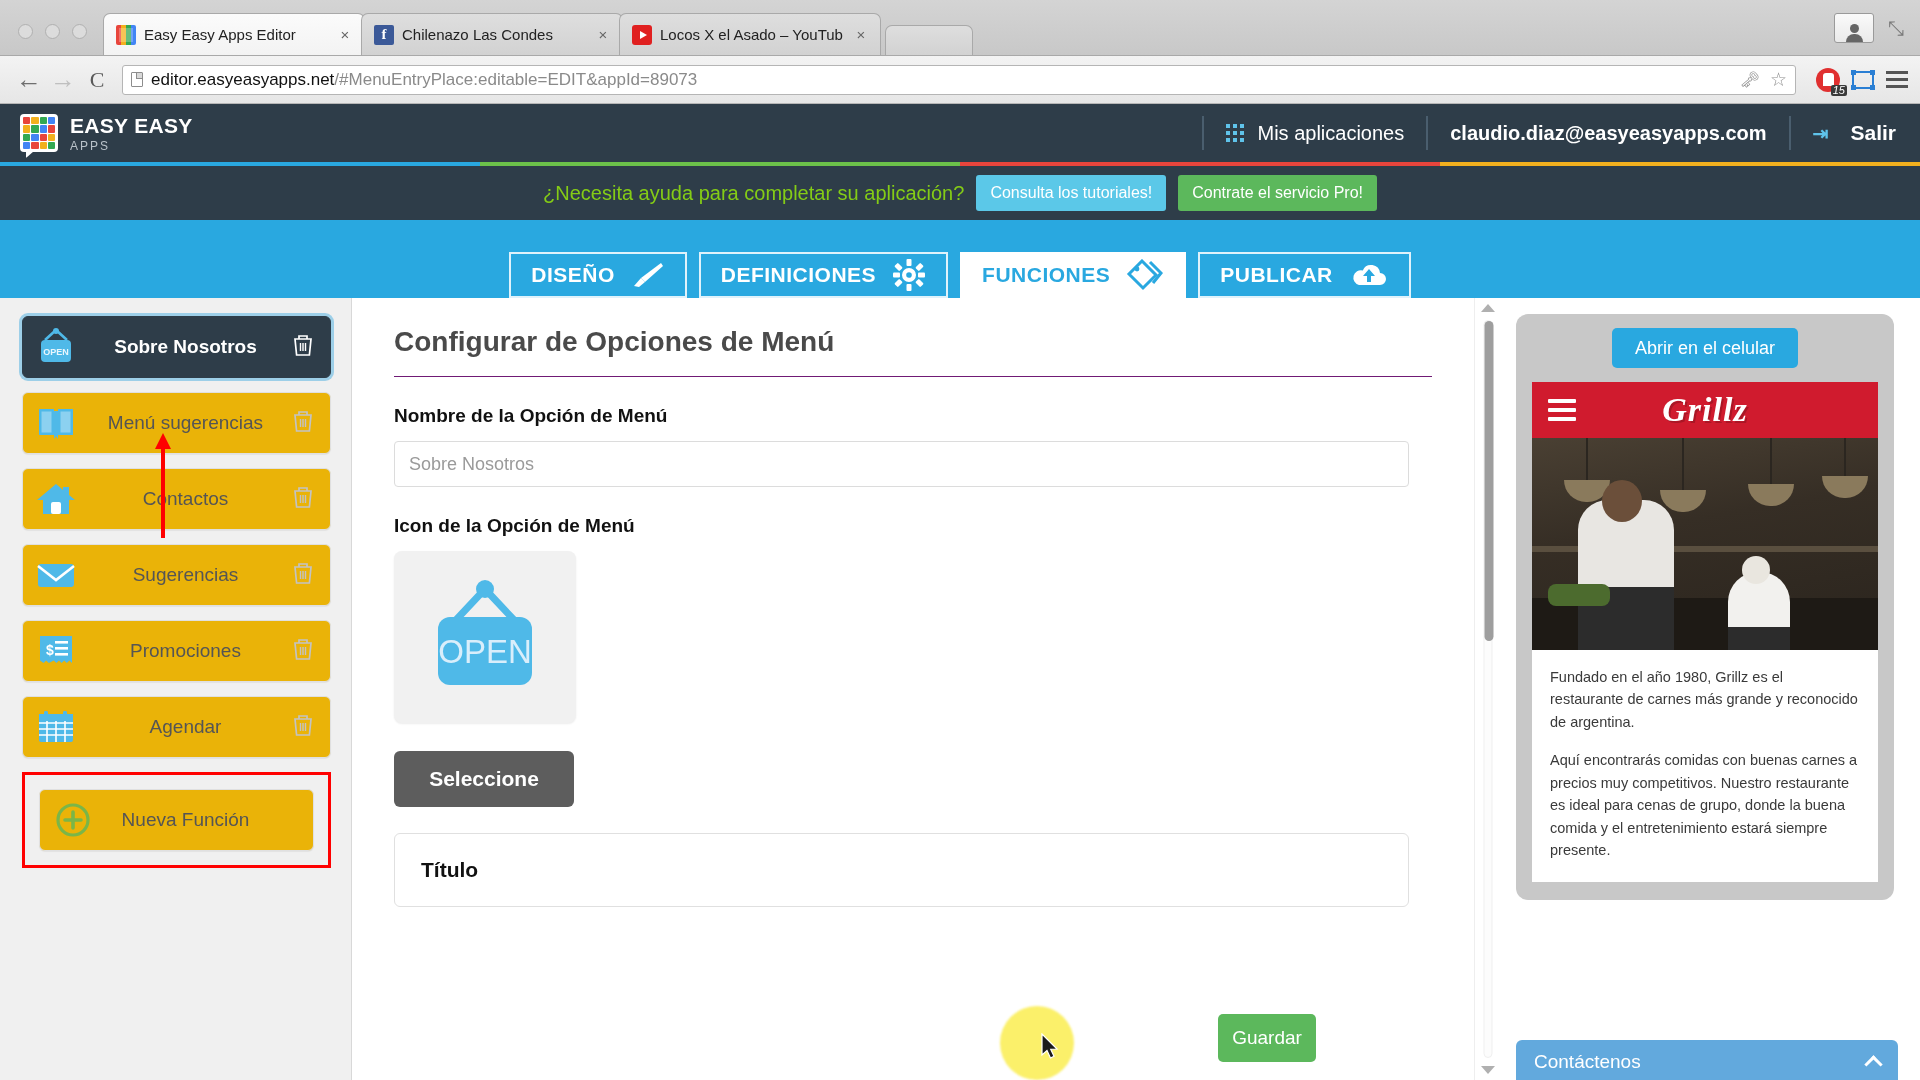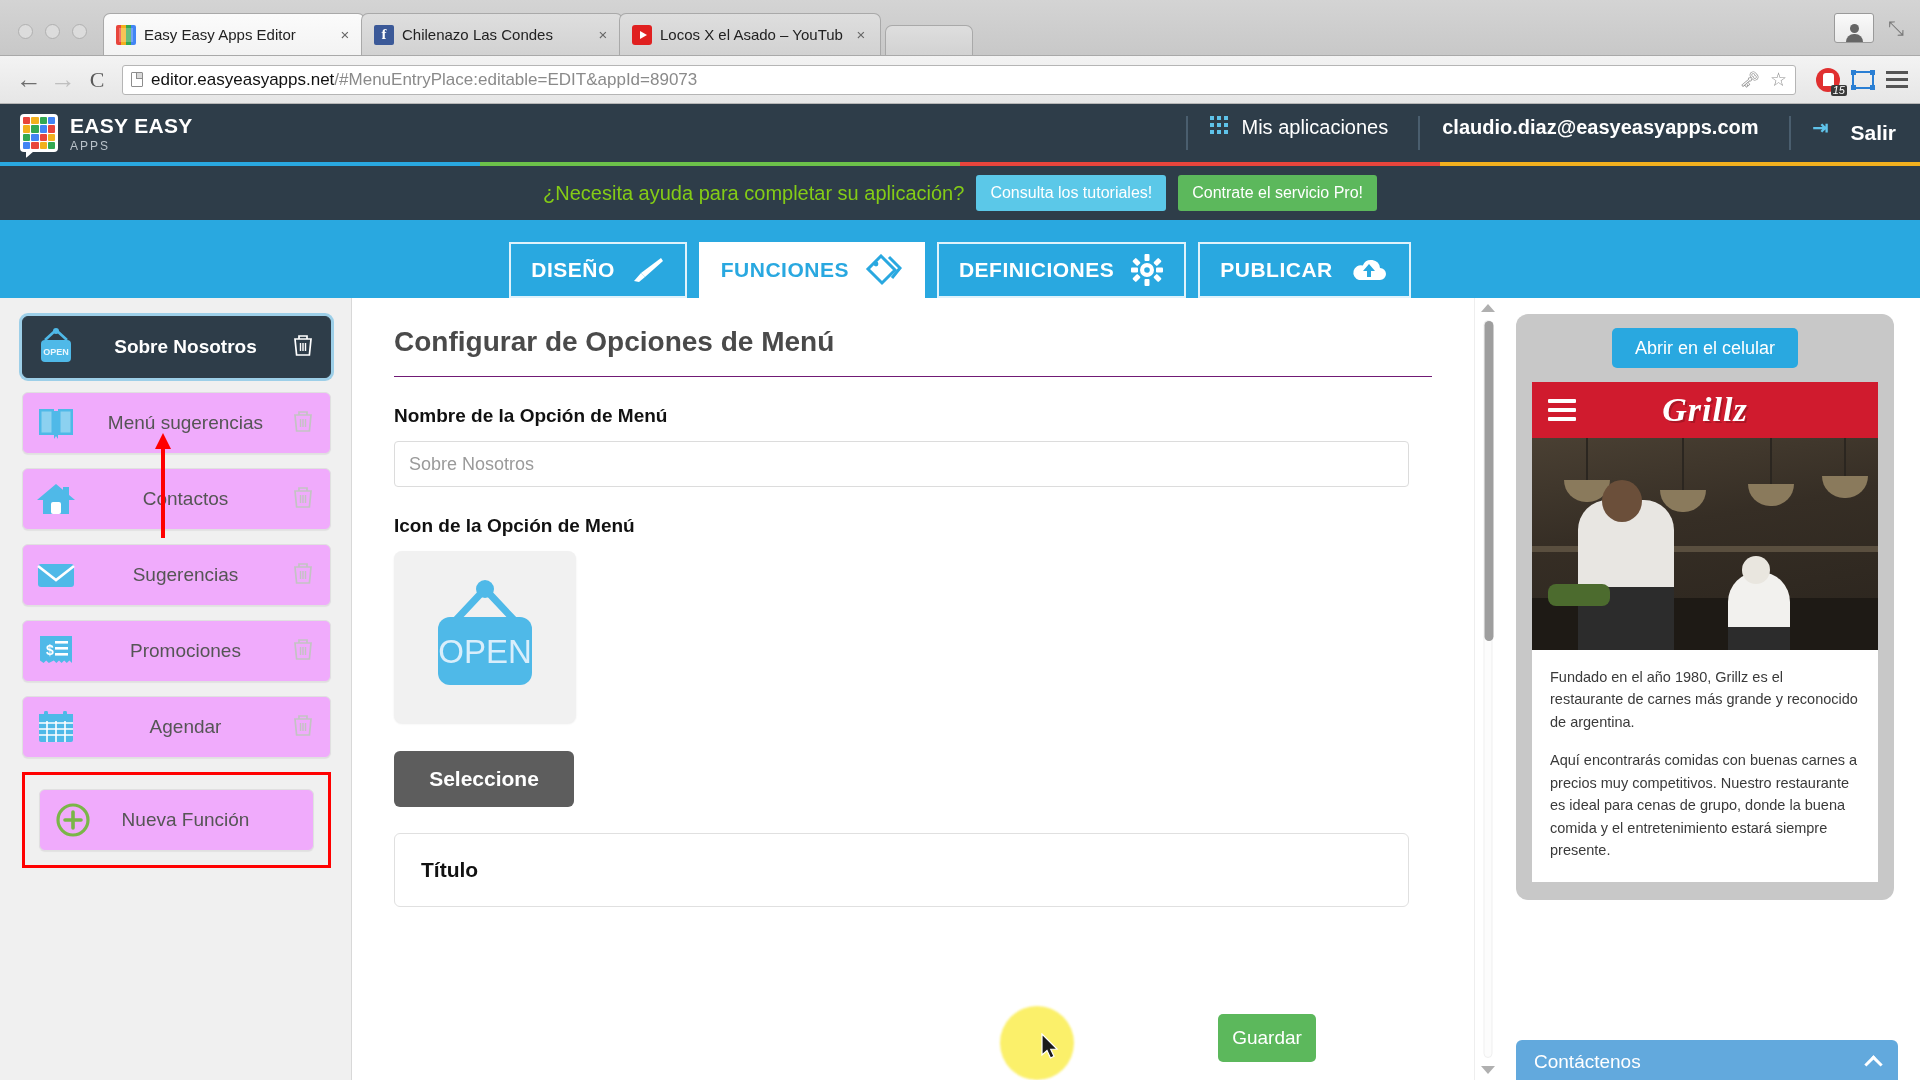--- a/index.html
+++ b/index.html
@@ -111,22 +111,22 @@
     display:grid; grid-template-columns:repeat(4,1fr); grid-template-rows:repeat(4,1fr);
     gap:1px; padding:3px;
   }
   .brand-mark i { display:block; border-radius:1px; }
   .brand-tail{position:absolute;bottom:-6px;left:6px;width:0;height:0;
      border-left:8px solid #fff;border-bottom:7px solid transparent;}
   .brand-text { line-height:1; }
   .brand-text .l1{ font-size:21px; font-weight:bold; letter-spacing:.3px; }
   .brand-text .l2{ font-size:12px; color:#b9c2c9; letter-spacing:2px; margin-top:4px; }
   .hdr-right { margin-left:auto; display:flex; align-items:center; height:100%; }
-  .hdr-cell { display:flex; align-items:flex-start; gap:14px; padding: 0 22px; height:34px;
-              border-left: 2px solid #4a5e6e; font-size:20px;margin-left:8px; }
+  .hdr-cell { display:flex; align-items:center; gap:14px; padding: 0 22px; height:34px;
+              border-left: 2px solid #4a5e6e; font-size:20px; }
   .hdr-cell.first { border-left: 2px solid #4a5e6e; }
   .grid-icon { display:grid; grid-template-columns:repeat(3,4px); gap:3px; }
   .grid-icon i{display:block;width:4px;height:4px;background:#5fc3ea;}
   .hdr-email { font-weight:bold; font-size:20px; }
   .logout-icon { color:#5fc3ea; font-size:19px; font-weight:bold; }
   .hdr-salir { font-weight:bold; font-size:21px; padding-right:24px; }
 
   .rainbow { height:4px; display:flex; }
   .rainbow i { flex:1; display:block; }
 
@@ -140,21 +140,21 @@
   .help-btn.blue { background:#5bc8e8; }
   .help-btn.green { background:#5cb85c; }
 
   
   .maintabs {
     background:#29a8e0; height: 78px;
     display:flex; align-items:flex-end; justify-content:center; gap:12px;
     position:relative;
   }
   .mtab {
-    height: 56px; border:2px solid rgba(255,255,255,.85);
+    height: 46px; border:2px solid rgba(255,255,255,.85);
     display:flex; align-items:center; gap:16px;
     padding: 0 20px; color:#fff; font-weight:bold; font-size:21px;
     letter-spacing:.5px;
   }
   .mtab.active { background:#fff; color:#29a8e0; border-color:#fff; position:relative; }
   .mtab.active::after{
     content:""; position:absolute; left:50%; bottom:-12px; transform:translateX(-50%);
     width:0;height:0;border-left:13px solid transparent;border-right:13px solid transparent;
     border-top:13px solid #fff;
   }
@@ -162,21 +162,21 @@
 
   
   .workspace { display:flex; height: calc(1080px - 56px - 48px - 58px - 4px - 54px - 78px); }
 
   
   .sidebar {
     width: 352px; background:#f0f0f0; border-right:1px solid #d8d8d8;
     padding: 18px 20px 0 22px; position:relative;
   }
   .fn-item {
-    height: 62px; background:#f0abfc; border:1px solid #e0e0e0; border-radius:6px;
+    height: 62px; background:#eab308; border:1px solid #e0e0e0; border-radius:6px;
     display:flex; align-items:center; margin-bottom: 14px;
     box-shadow: 0 1px 1px rgba(0,0,0,.06);
     padding: 0 14px 0 10px;
   }
   .fn-item.selected {
     background:#2e3d49; border-color:#2e3d49;
     box-shadow: 0 0 0 3px rgba(90,180,225,.55);
   }
   .fn-icon { width: 46px; height: 42px; flex:0 0 46px; display:flex; align-items:center; justify-content:center; }
   .fn-label { flex:1; text-align:center; font-size:19px; color:#555; }
@@ -415,50 +415,50 @@
   <div class="mtab">
     <span>DISEÑO</span>
     <span>
       <svg width="34" height="30" viewBox="0 0 34 30">
           <path d="M30 3 L32 6 L14 22 L10 18 Z" fill="#fff"></path>
           <path d="M10 18 L14 22 L8 27 L3 26 Z" fill="#fff"></path>
         </svg>
     </span>
   </div>
 
-  <div class="mtab active">
-    <span>FUNCIONES</span>
-    <span>
-      <svg width="38" height="32" viewBox="0 0 38 32">
-          <path d="M16 2 L30 16 L17 29 L3 15 Z" fill="none" stroke="#29a8e0" stroke-width="3"></path>
-          <circle cx="11" cy="10" r="2.4" fill="#29a8e0"></circle>
-          <path d="M24 3 L35 14 L27 24" fill="none" stroke="#29a8e0" stroke-width="3"></path>
-        </svg>
-    </span>
-  </div>
-
   <div class="mtab">
     <span>DEFINICIONES</span>
     <span>
       <svg width="34" height="34" viewBox="0 0 34 34">
           <path fill="#fff" d="M17 10a7 7 0 100 14 7 7 0 000-14zm0 4.2a2.8 2.8 0 110 5.6 2.8 2.8 0 010-5.6z"></path>
           <g fill="#fff">
             <rect x="14.5" y="1" width="5" height="7" rx="1"></rect>
             <rect x="14.5" y="26" width="5" height="7" rx="1"></rect>
             <rect x="1" y="14.5" width="7" height="5" rx="1"></rect>
             <rect x="26" y="14.5" width="7" height="5" rx="1"></rect>
             <rect x="4" y="5.5" width="5" height="7" rx="1" transform="rotate(-45 6.5 9)"></rect>
             <rect x="25" y="5.5" width="5" height="7" rx="1" transform="rotate(45 27.5 9)"></rect>
             <rect x="4" y="21.5" width="5" height="7" rx="1" transform="rotate(45 6.5 25)"></rect>
             <rect x="25" y="21.5" width="5" height="7" rx="1" transform="rotate(-45 27.5 25)"></rect>
           </g>
         </svg>
     </span>
   </div>
 
+  <div class="mtab active">
+    <span>FUNCIONES</span>
+    <span>
+      <svg width="38" height="32" viewBox="0 0 38 32">
+          <path d="M16 2 L30 16 L17 29 L3 15 Z" fill="none" stroke="#29a8e0" stroke-width="3"></path>
+          <circle cx="11" cy="10" r="2.4" fill="#29a8e0"></circle>
+          <path d="M24 3 L35 14 L27 24" fill="none" stroke="#29a8e0" stroke-width="3"></path>
+        </svg>
+    </span>
+  </div>
+
   <div class="mtab">
     <span>PUBLICAR</span>
     <span>
       <svg width="40" height="28" viewBox="0 0 40 28">
           <path fill="#fff" d="M31 12a9 9 0 00-17.2-2.6A7.5 7.5 0 1010 24h21a6 6 0 000-12z"></path>
           <path fill="#29a8e0" d="M20 8l6 7h-4v6h-4v-6h-4z"></path>
         </svg>
     </span>
   </div>
 </div>

